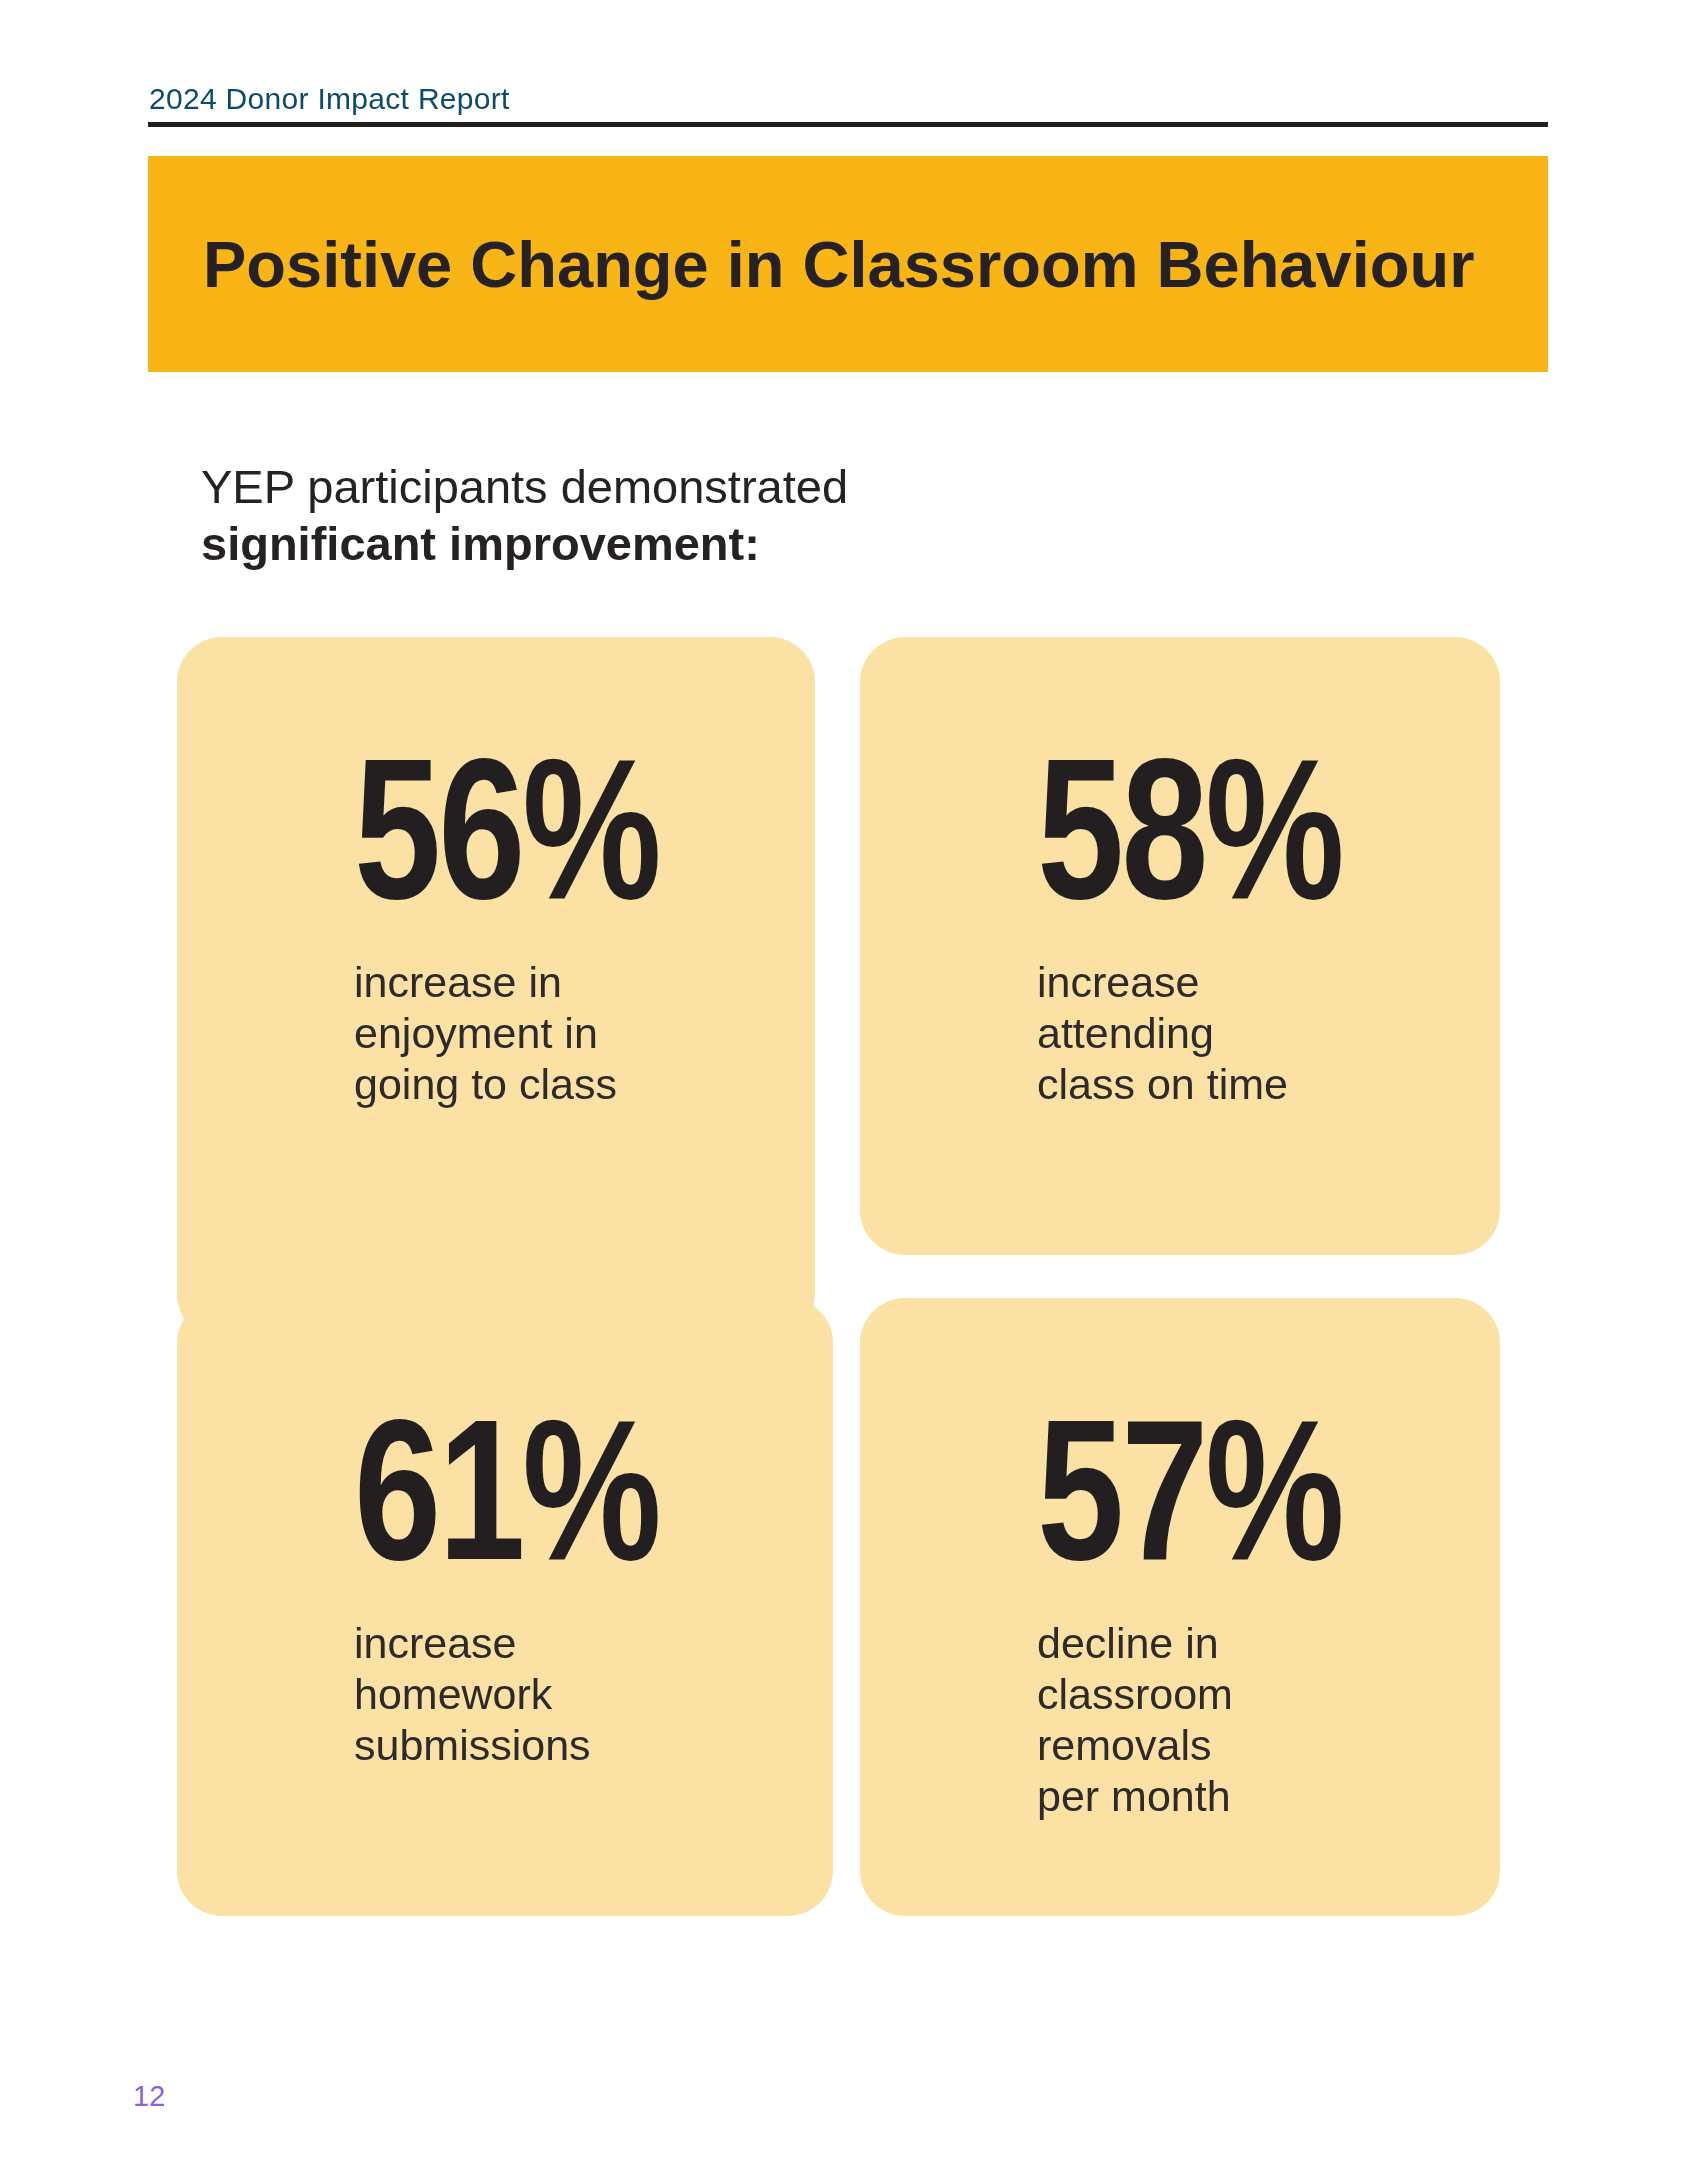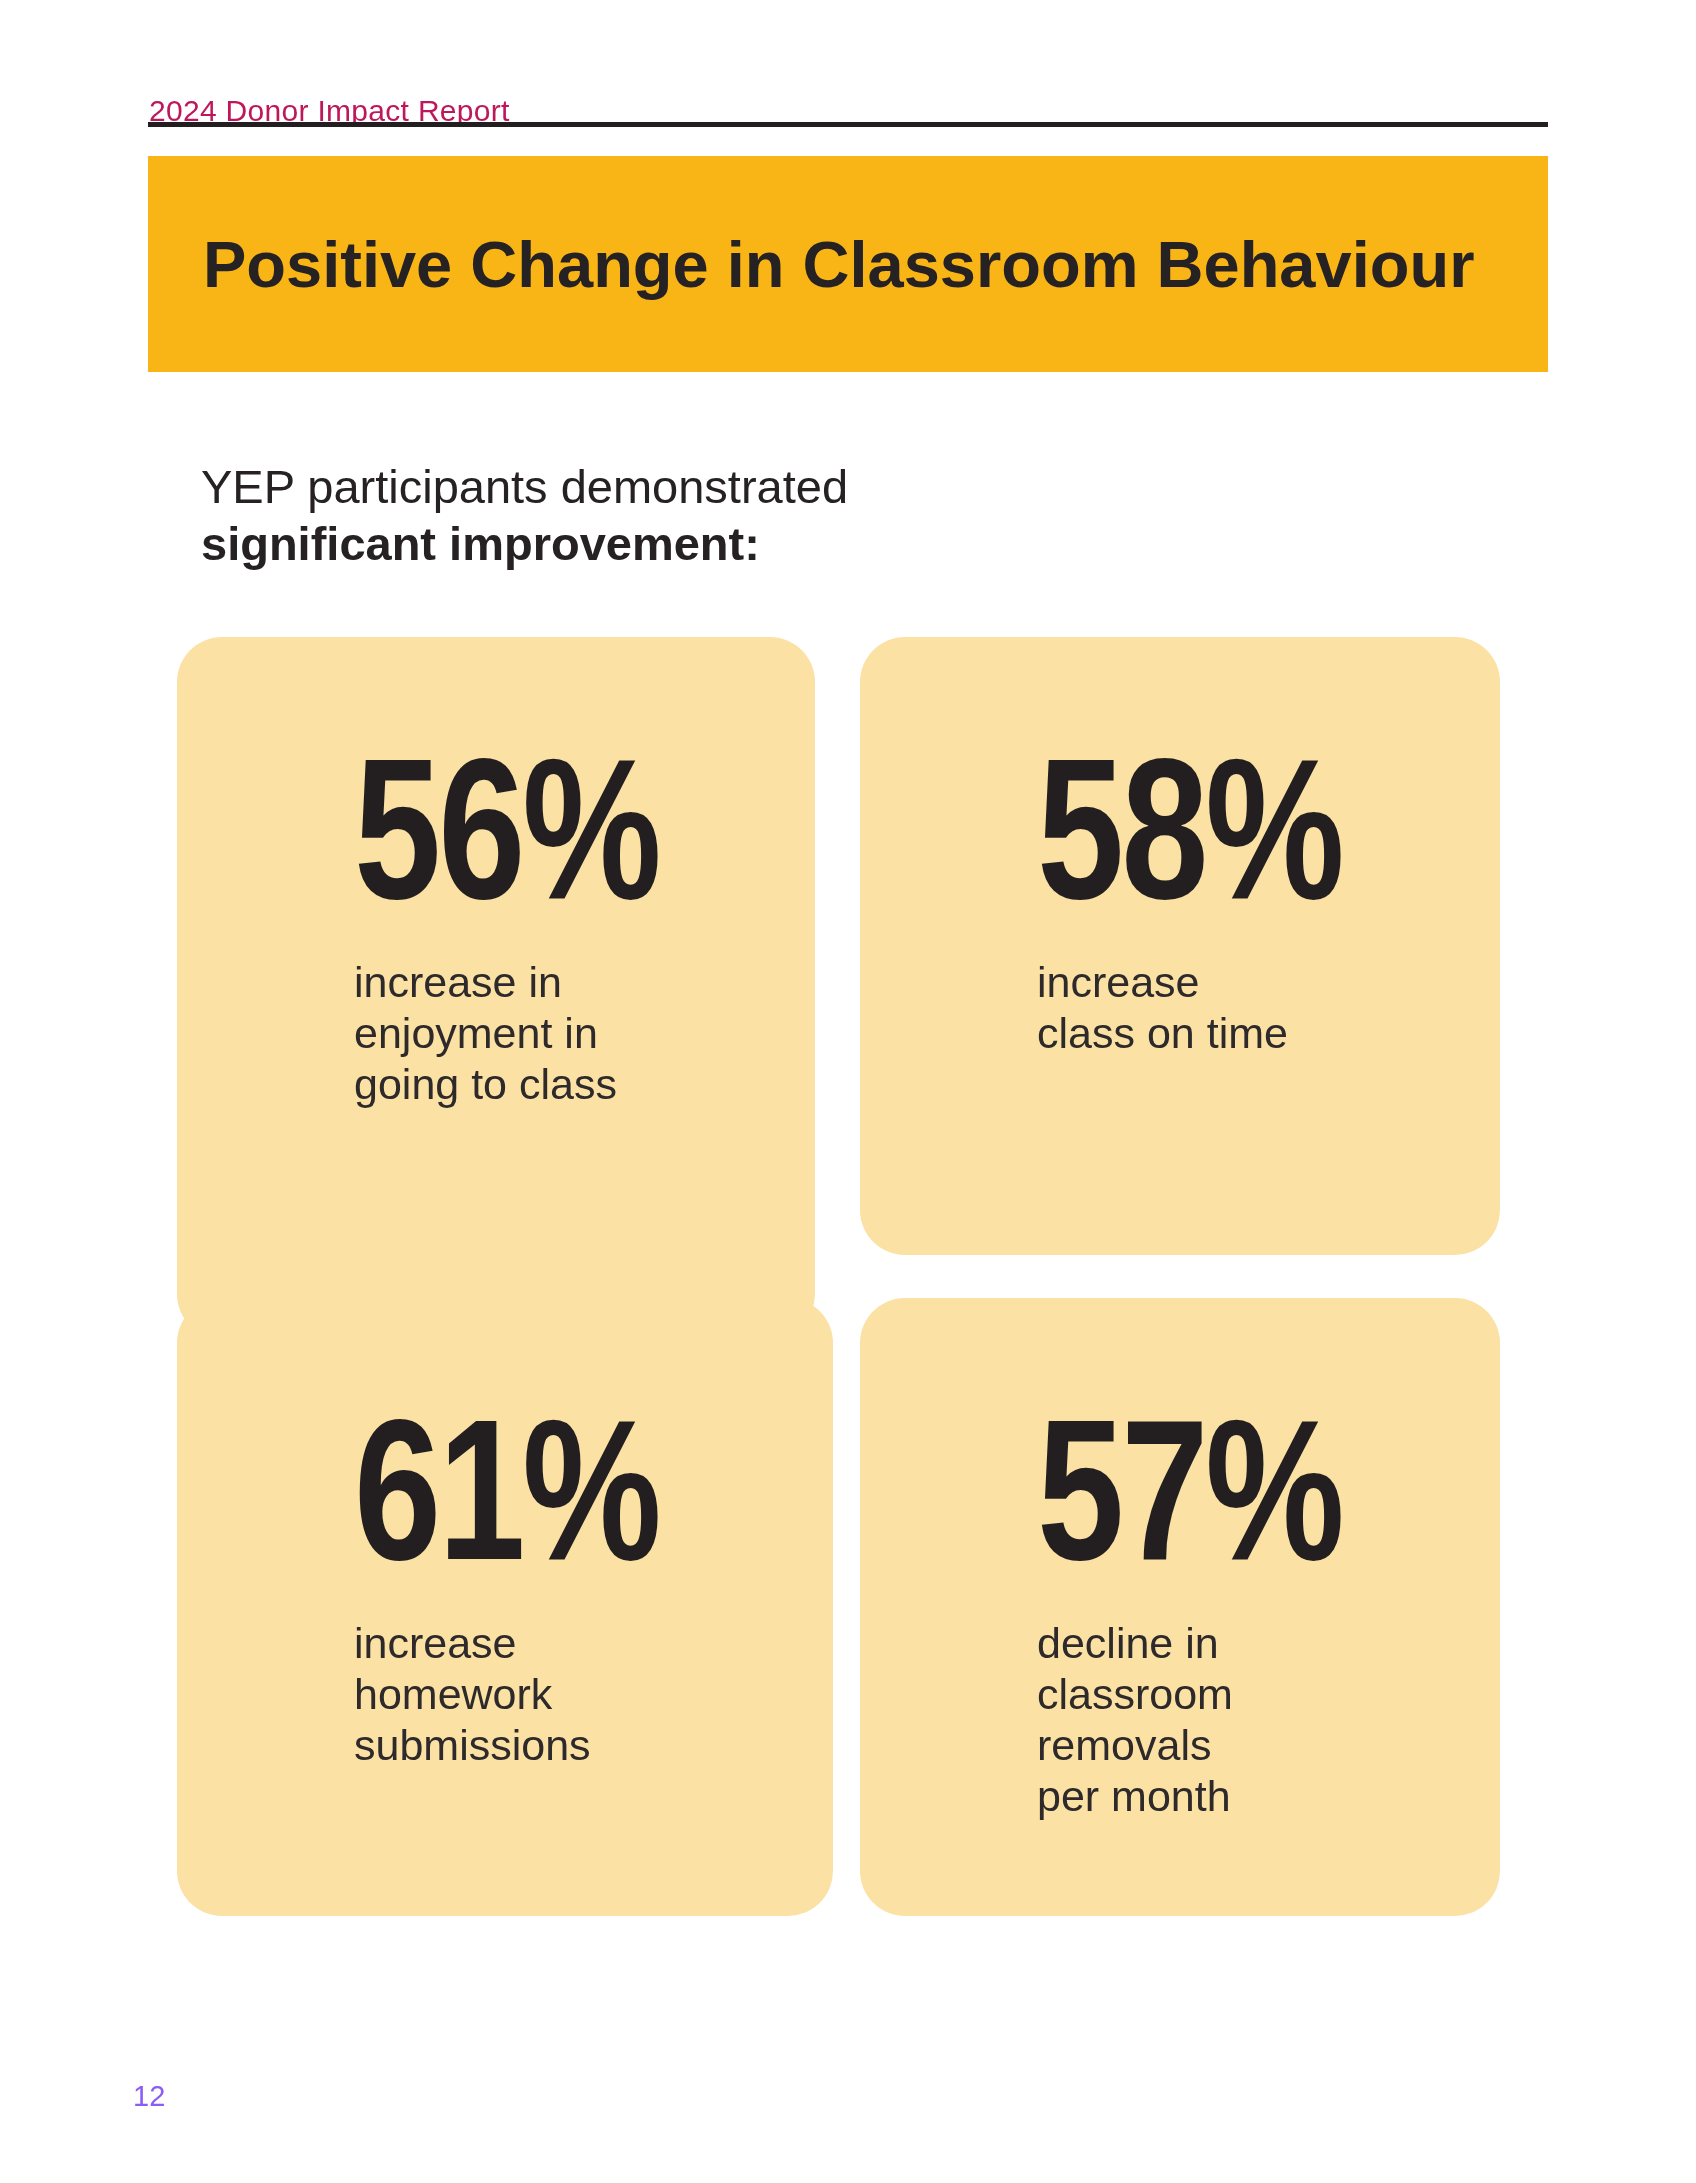--- a/index.html
+++ b/index.html
@@ -16,23 +16,22 @@
     color: #231F20;
   }
 
   .header-label {
     position: absolute;
     left: 149px;
     top: 84px;
     font-size: 30px;
     line-height: 1;
     letter-spacing: 0.3px;
-    color: #be185d;
+    color: #0c4a6e;
     white-space: nowrap;
-    margin-top: 12px;
   }
 
   .header-rule {
     position: absolute;
     left: 148px;
     top: 122px;
     width: 1400px;
     height: 5.2px;
     background: #231F20;
   }
@@ -130,20 +129,21 @@
     <div>increase in</div>
     <div>enjoyment in</div>
     <div>going to class</div>
   </div>
 </div>
 
 <div class="card c1">
   <div class="stat-value">58%</div>
   <div class="stat-caption">
     <div>increase</div>
+    <div>attending</div>
     <div>class on time</div>
   </div>
 </div>
 
 <div class="card c2">
   <div class="stat-value">61%</div>
   <div class="stat-caption">
     <div>increase</div>
     <div>homework</div>
     <div>submissions</div>

